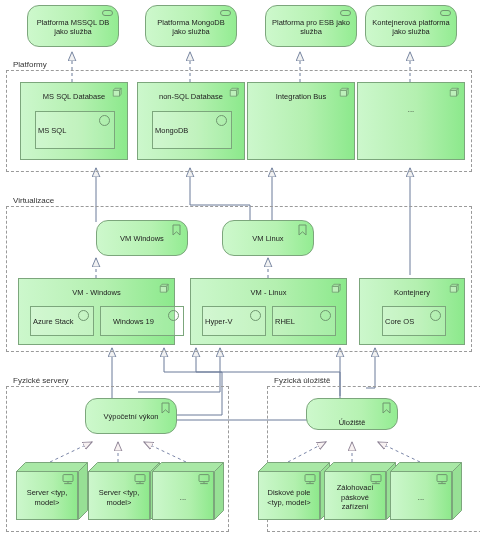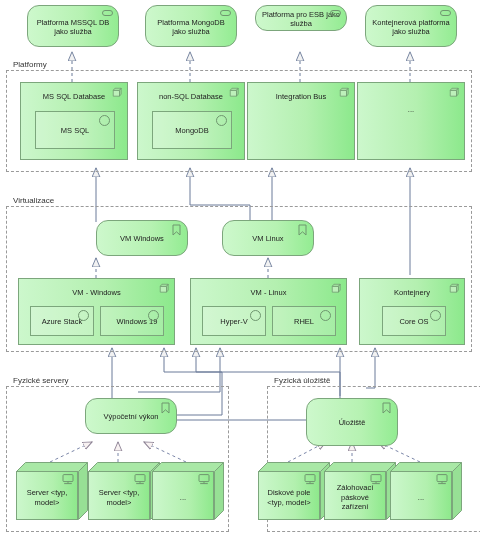--- a/index.html
+++ b/index.html
@@ -103,21 +103,21 @@
 
   
   .sys {
     position: absolute;
     border: 1px solid #7ca67c;
     background: rgba(255,255,255,0.18);
     font-size: 7.5px;
     color: #222;
     display: flex;
     align-items: center;
-    justify-content: center;
+    justify-content: flex-start;
     text-align: center;
     line-height: 9px;
     padding: 2px;
   }
 
   
   .device {
     position: absolute;
   }
   .device .dev-body {
@@ -200,21 +200,21 @@
   <div class="service" style="left:27px; top:5px; width:92px; height:42px;">
     <span class="ic-pill"></span>
     <span>Platforma MSSQL DB jako služba</span>
   </div>
 
   <div class="service" style="left:145px; top:5px; width:92px; height:42px;">
     <span class="ic-pill"></span>
     <span>Platforma MongoDB jako služba</span>
   </div>
 
-  <div class="service" style="left:255px; top:5px; width:92px; height:26px;">
+  <div class="service" style="left:265px; top:5px; width:92px; height:42px;">
     <span class="ic-pill"></span>
     <span>Platforma pro ESB jako služba</span>
   </div>
 
   <div class="service" style="left:365px; top:5px; width:92px; height:42px;">
     <span class="ic-pill"></span>
     <span>Kontejnerová platforma jako služba</span>
   </div>
 
   <div class="group" style="left:6px; top:70px; width:466px; height:102px;">
@@ -287,21 +287,21 @@
     <svg class="ic-node" viewBox="0 0 12 12">
       <path d="M1.5,4 L9,4 L9,11 L1.5,11 z" fill="#bdf0ba" stroke="#6f966f" stroke-width="0.9"></path>
       <path d="M1.5,4 L3.5,1.5 L11,1.5 L9,4 z" fill="#a8e8a5" stroke="#6f966f" stroke-width="0.9"></path>
       <path d="M9,4 L11,1.5 L11,8.5 L9,11 z" fill="#9be09a" stroke="#6f966f" stroke-width="0.9"></path>
     </svg>
     <div class="ttl">VM - Windows</div>
     <div class="sys" style="left:11px; top:27px; width:64px; height:30px;">
       <span class="ic-circ"></span>
       <span>Azure Stack</span>
     </div>
-    <div class="sys" style="left:81px; top:27px; width:64px; height:30px;padding-left:12px;">
+    <div class="sys" style="left:81px; top:27px; width:84px; height:30px;padding-left:12px;">
       <span class="ic-circ"></span>
       <span>Windows 19</span>
     </div>
   </div>
 
   <div class="node" style="left:190px; top:278px; width:157px; height:67px;">
     <svg class="ic-node" viewBox="0 0 12 12">
       <path d="M1.5,4 L9,4 L9,11 L1.5,11 z" fill="#bdf0ba" stroke="#6f966f" stroke-width="0.9"></path>
       <path d="M1.5,4 L3.5,1.5 L11,1.5 L9,4 z" fill="#a8e8a5" stroke="#6f966f" stroke-width="0.9"></path>
       <path d="M9,4 L11,1.5 L11,8.5 L9,11 z" fill="#9be09a" stroke="#6f966f" stroke-width="0.9"></path>
@@ -338,21 +338,21 @@
     <span class="group-label">Fyzická úložiště</span>
   </div>
 
   <div class="service" style="left:72px; top:398px; width:92px; height:36px;margin-left:13px;">
     <svg class="ic-book" viewBox="0 0 9 12">
       <path d="M1,1 L8,1 L8,11 L4.5,7.8 L1,11 z" fill="none" stroke="#6f966f" stroke-width="1"></path>
     </svg>
     <span>Výpočetní výkon</span>
   </div>
 
-  <div class="service" style="left:306px; top:398px; width:92px; height:48px;">
+  <div class="service" style="left:306px; top:398px; width:92px; height:32px;align-items:flex-end;">
     <svg class="ic-book" viewBox="0 0 9 12">
       <path d="M1,1 L8,1 L8,11 L4.5,7.8 L1,11 z" fill="none" stroke="#6f966f" stroke-width="1"></path>
     </svg>
     <span>Úložiště</span>
   </div>
 
   <div class="device" style="left:16px; top:462px; width:72px; height:58px;">
     <svg class="dev-3d" viewBox="0 0 72 58" preserveAspectRatio="none">
       <path d="M0.5,9.5 L9.5,0.5 L71.5,0.5 L62.5,9.5 z" fill="#a9e8a6" stroke="#7ca67c" stroke-width="1"></path>
       <path d="M62.5,9.5 L71.5,0.5 L71.5,48.5 L62.5,57.5 z" fill="#97e095" stroke="#7ca67c" stroke-width="1"></path>

